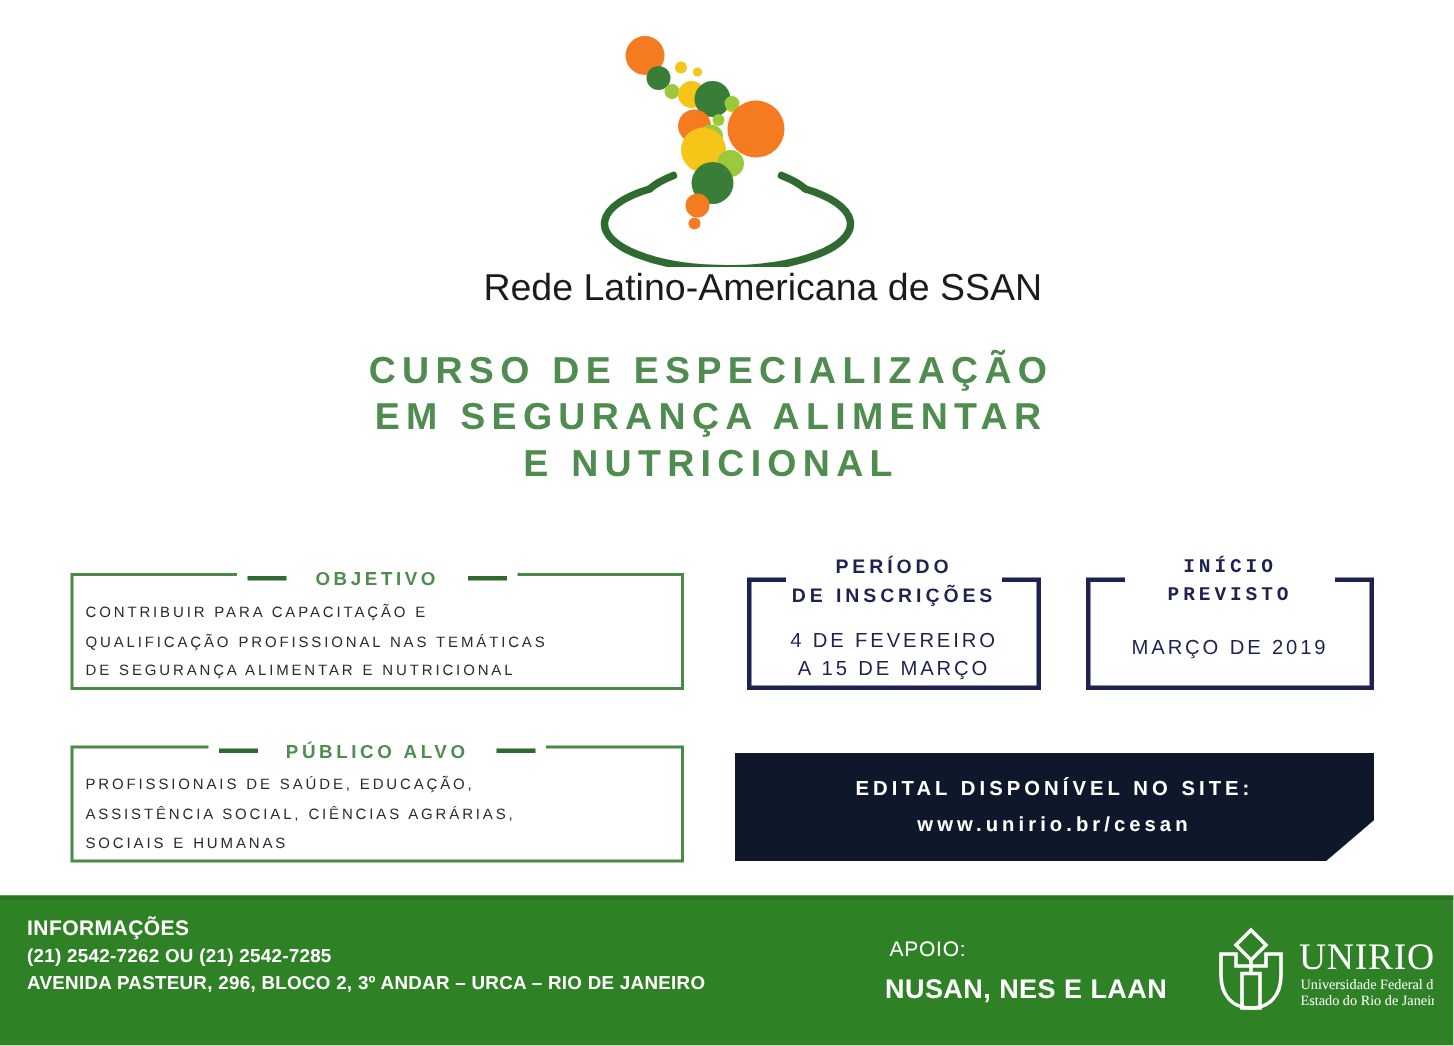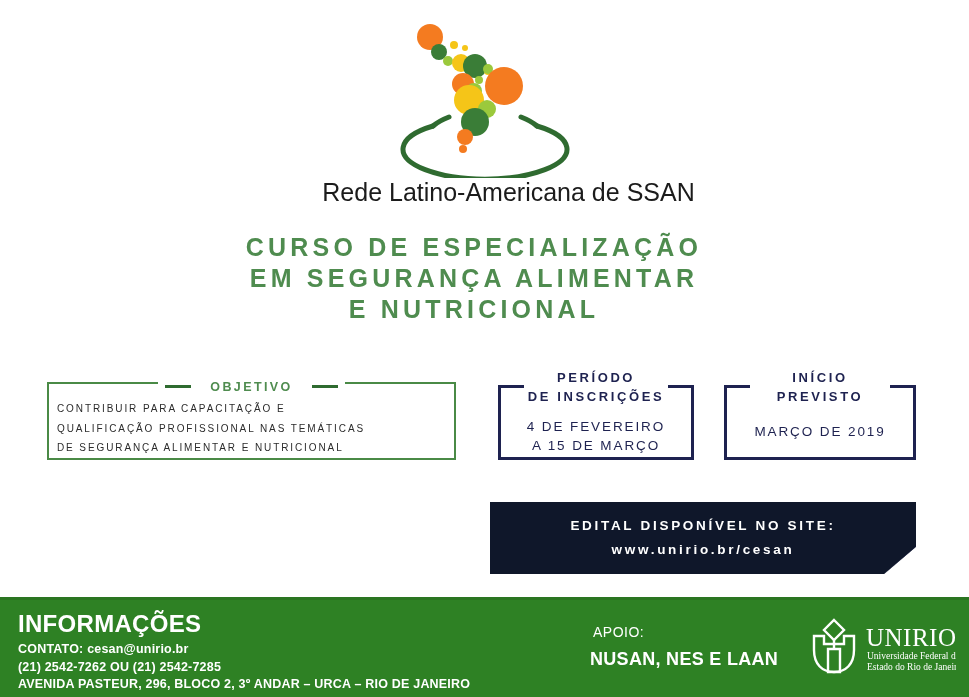--- a/index.html
+++ b/index.html
@@ -137,21 +137,21 @@
     text-align: center;
     white-space: nowrap;
   }
   .nbody .l { display: block; }
 
   #box-periodo { left: 498px; top: 388px; width: 196px; height: 72px; }
   #box-periodo .nhead { top: -20px; }
   #box-periodo .nbody { padding-top: 29px; }
 
   #box-inicio { left: 724px; top: 388px; width: 192px; height: 72px; }
-  #box-inicio .nhead { top: -20px; }
+  #box-inicio .nhead { top: -20px; font-family: Liberation Mono, monospace; }
   #box-inicio .nbody { padding-top: 34px; }
 
   
   #edital {
     position: absolute;
     left: 490px; top: 502px;
     width: 426px; height: 72px;
     background: #0f172a;
     clip-path: polygon(0 0, 100% 0, 100% 62%, 92.5% 100%, 0 100%);
   }
@@ -190,21 +190,21 @@
     background: #2e8124;
     border-top: 3px solid #2a7521;
   }
   .f-left {
     position: absolute;
     left: 18px; top: 10px;
     color: #ffffff;
   }
   .f-head {
     display: block;
-    font-size: 24px;
+    font-size: 14px;
     font-weight: bold;
     letter-spacing: 0.3px;
     margin-bottom: 3px;
   }
   .f-line {
     display: block;
     font-size: 12.5px;
     font-weight: bold;
     line-height: 17.5px;
     letter-spacing: 0.2px;
@@ -286,20 +286,34 @@
         <span class="rule"></span>
       </span>
     </div>
     <div class="gbody">
       <span class="l">CONTRIBUIR PARA CAPACITAÇÃO E</span>
       <span class="l">QUALIFICAÇÃO PROFISSIONAL NAS TEMÁTICAS</span>
       <span class="l">DE SEGURANÇA ALIMENTAR E NUTRICIONAL</span>
     </div>
   </div>
 
+  <div class="gbox" id="box-publico">
+    <div class="glabel">
+      <span class="glabel-inner">
+        <span class="rule"></span>
+        <span class="glabel-text">PÚBLICO ALVO</span>
+        <span class="rule"></span>
+      </span>
+    </div>
+    <div class="gbody">
+      <span class="l">PROFISSIONAIS DE SAÚDE, EDUCAÇÃO,</span>
+      <span class="l">ASSISTÊNCIA SOCIAL, CIÊNCIAS AGRÁRIAS,</span>
+      <span class="l">SOCIAIS E HUMANAS</span>
+    </div>
+  </div>
 
   <div class="nbox" id="box-periodo">
     <span class="ntop-left"></span>
     <span class="ntop-right"></span>
     <div class="nhead">
       <span>PERÍODO</span><br>
       <span>DE INSCRIÇÕES</span>
     </div>
     <div class="nbody">
       <span class="l">4 DE FEVEREIRO</span>
@@ -323,21 +337,20 @@
     <div class="edital-inner">
       <span class="edital-title">EDITAL DISPONÍVEL NO SITE:</span>
       <span class="edital-url">www.unirio.br/cesan</span>
     </div>
     <span class="fold"></span>
   </div>
 
   <div id="footer">
     <div class="f-left">
       <span class="f-head">INFORMAÇÕES</span>
-      <span class="f-line">CONTATO: cesan@unirio.br</span>
       <span class="f-line">(21) 2542-7262 OU (21) 2542-7285</span>
       <span class="f-line">AVENIDA PASTEUR, 296, BLOCO 2, 3º ANDAR – URCA – RIO DE JANEIRO</span>
     </div>
 
     <div class="f-apoio">
       <span class="apoio-label">APOIO:</span>
       <span class="apoio-value">NUSAN, NES E LAAN</span>
     </div>
   </div>
 

